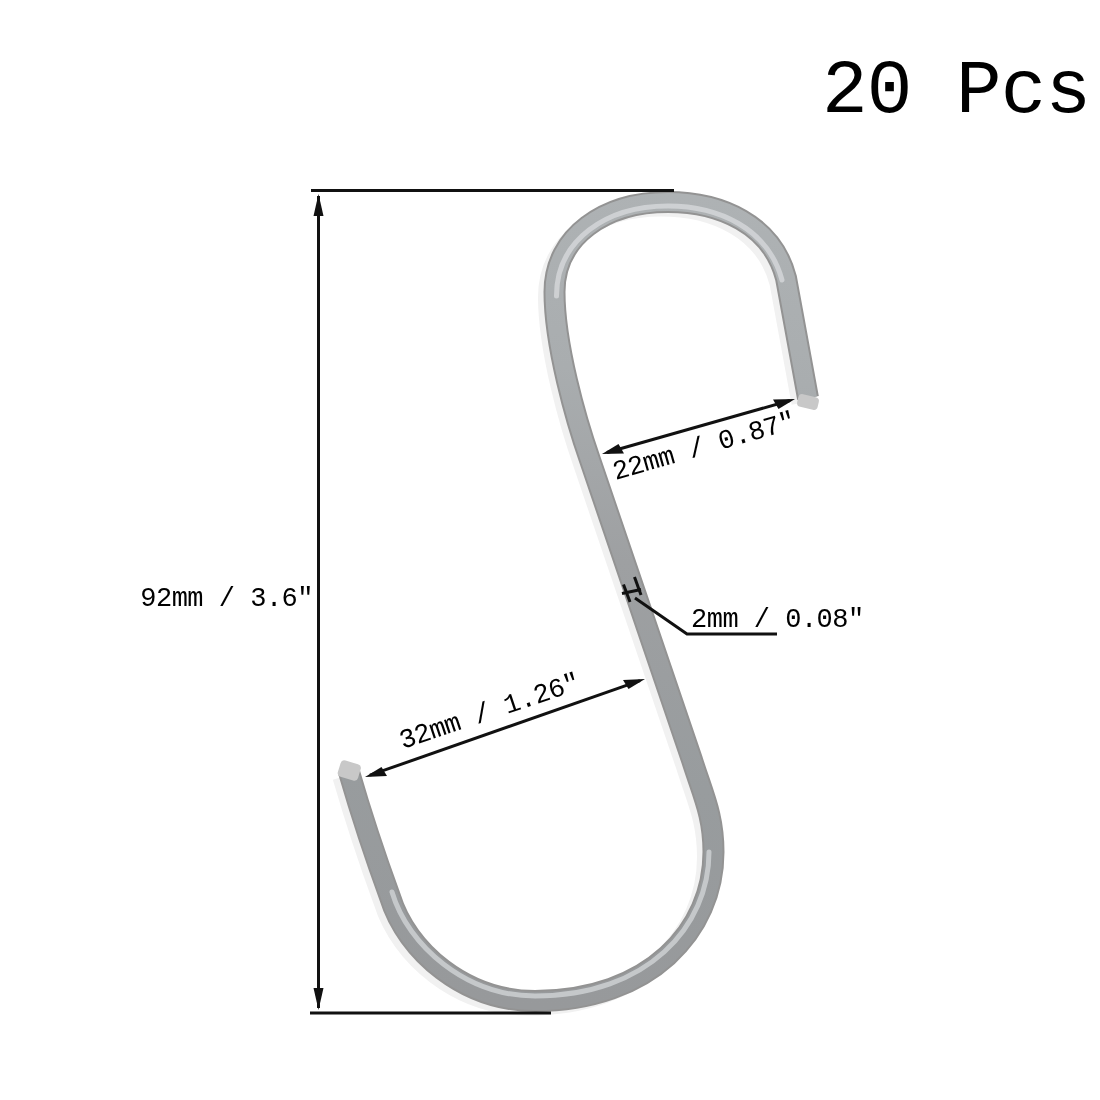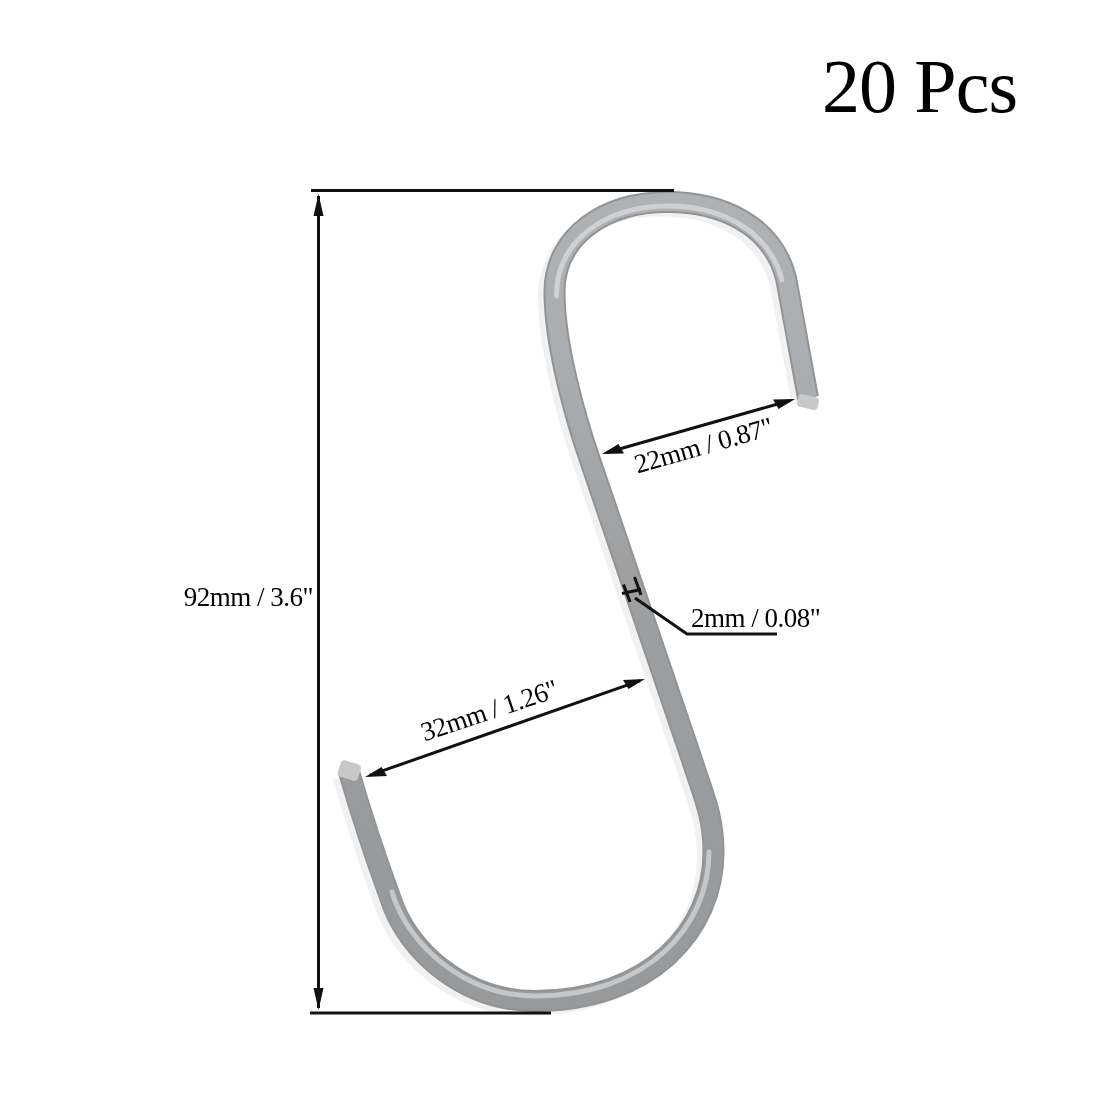--- a/index.html
+++ b/index.html
@@ -1,17 +1,17 @@
 <!DOCTYPE html>
 <html><head>
 <meta charset="utf-8">
 <style>
   html,body{margin:0;padding:0;background:#ffffff;}
   .page{position:relative;width:1100px;height:1100px;background:#ffffff;overflow:hidden;
-        font-family:Liberation Serif, serif;}
+        font-family:Liberation Mono, monospace;}
 </style>
 </head>
 <body>
 <div class="page">
 <svg width="1100" height="1100" viewBox="0 0 1100 1100">
   <defs>
     <linearGradient id="metal" gradientUnits="userSpaceOnUse" x1="620" y1="190" x2="560" y2="1010">
       <stop offset="0" stop-color="#aeb2b4"></stop>
       <stop offset="0.22" stop-color="#a9adaf"></stop>
       <stop offset="0.45" stop-color="#9ea0a2"></stop>

